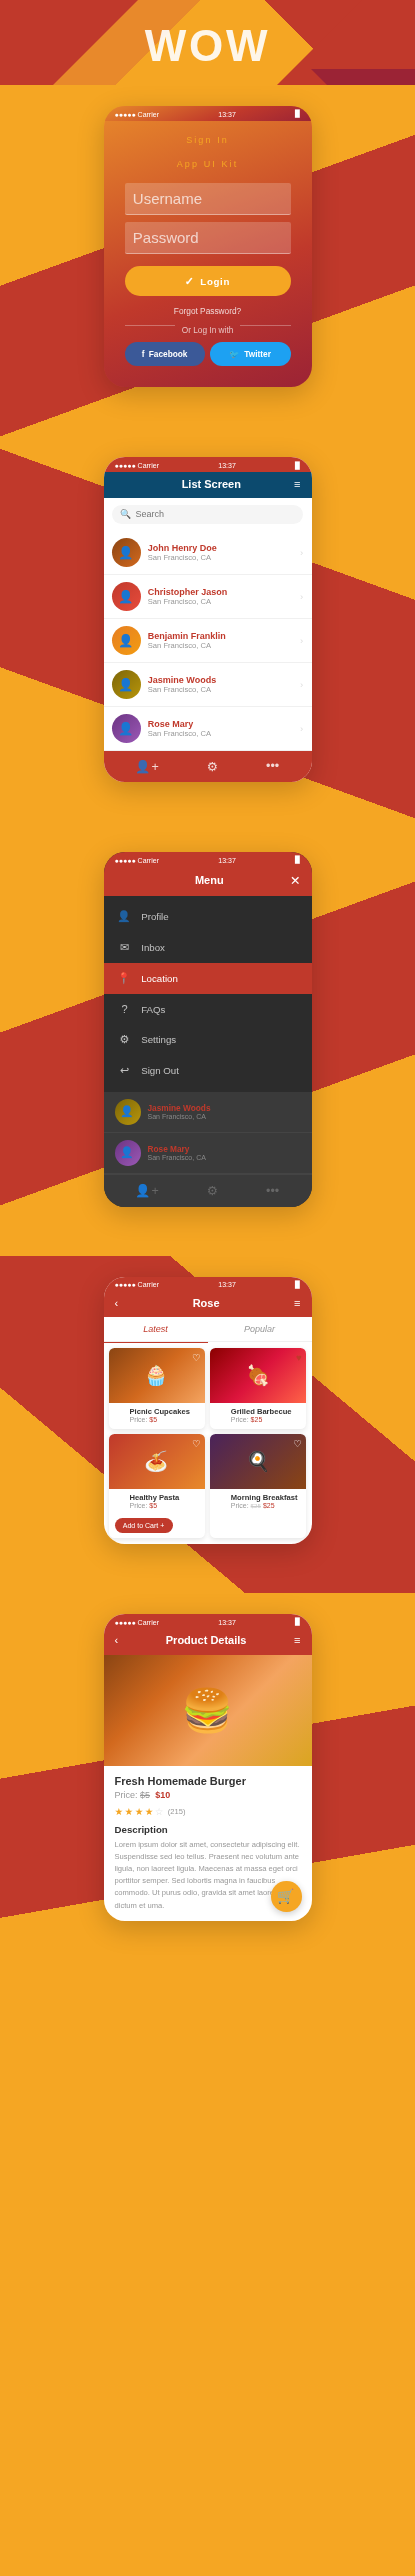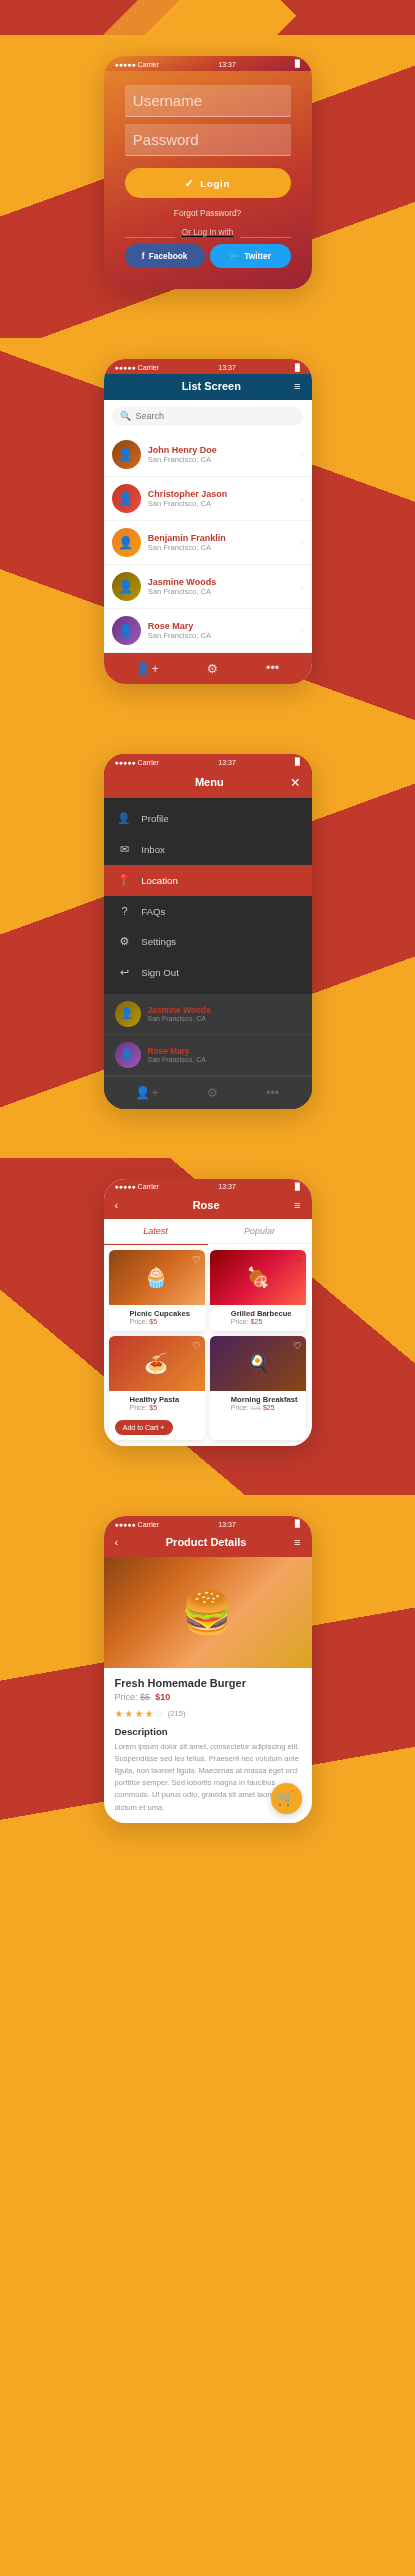--- a/index.html
+++ b/index.html
@@ -120,24 +120,23 @@
     .login-btn .check { font-size: 11px; }
     .forgot-pw {
       text-align: center;
       color: rgba(255,255,255,0.8);
       font-size: 8.3px;
       margin: 9.7px 0;
       cursor: pointer;
     }
     .or-divider {
       display: flex;
-      align-items: flex-end;
+      align-items: flex-start;
       gap: 7px;
       margin: 7px 0;
-      text-decoration: underline;
     }
     .or-divider::before, .or-divider::after {
       content: '';
       flex: 1;
       height: 0.7px;
       background: rgba(255,255,255,0.3);
     }
     .or-divider span {
       color: rgba(255,255,255,0.7);
       font-size: 8.3px;
@@ -549,31 +548,36 @@
       border-left: 104px solid transparent;
     }
   </style>
 </head>
 <body>
 
 <div class="wow-header">
   <div class="tri-red-left"></div>
   <div class="tri-red-right"></div>
   <div class="tri-dark-right"></div>
+  <h1 class="wow-title">WOW</h1>
 </div>
 
 <div class="section-bg" style="background: linear-gradient(160deg, #F5A623 0%, #F5A623 40%, #C0392B 40%, #C0392B 70%, #F5A623 70%);">
   <div class="phone">
     <div class="screen-signin">
       <div class="status-bar">
         <span>●●●●● Carrier</span>
         <span>13:37</span>
         <span>▉</span>
       </div>
       <div class="signin-content">
+        <div class="signin-title">
+          <span>Sign In</span>
+          <span style="display:block;">App UI Kit</span>
+        </div>
         <input class="signin-input" type="text" placeholder="Username" style="">
         <input class="signin-input" type="password" placeholder="Password" style="">
         <button class="login-btn">
           <span class="check">✓</span>
           <span>Login</span>
         </button>
         <div class="forgot-pw">Forgot Password?</div>
         <div class="or-divider">
           <span>Or Log In with</span>
         </div>

